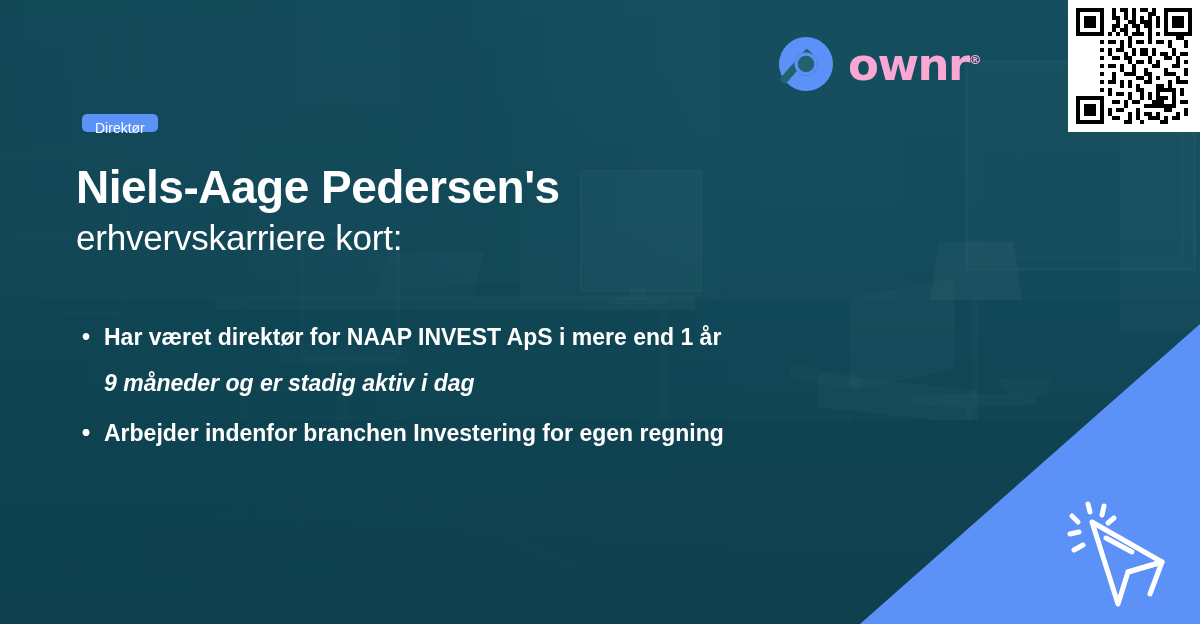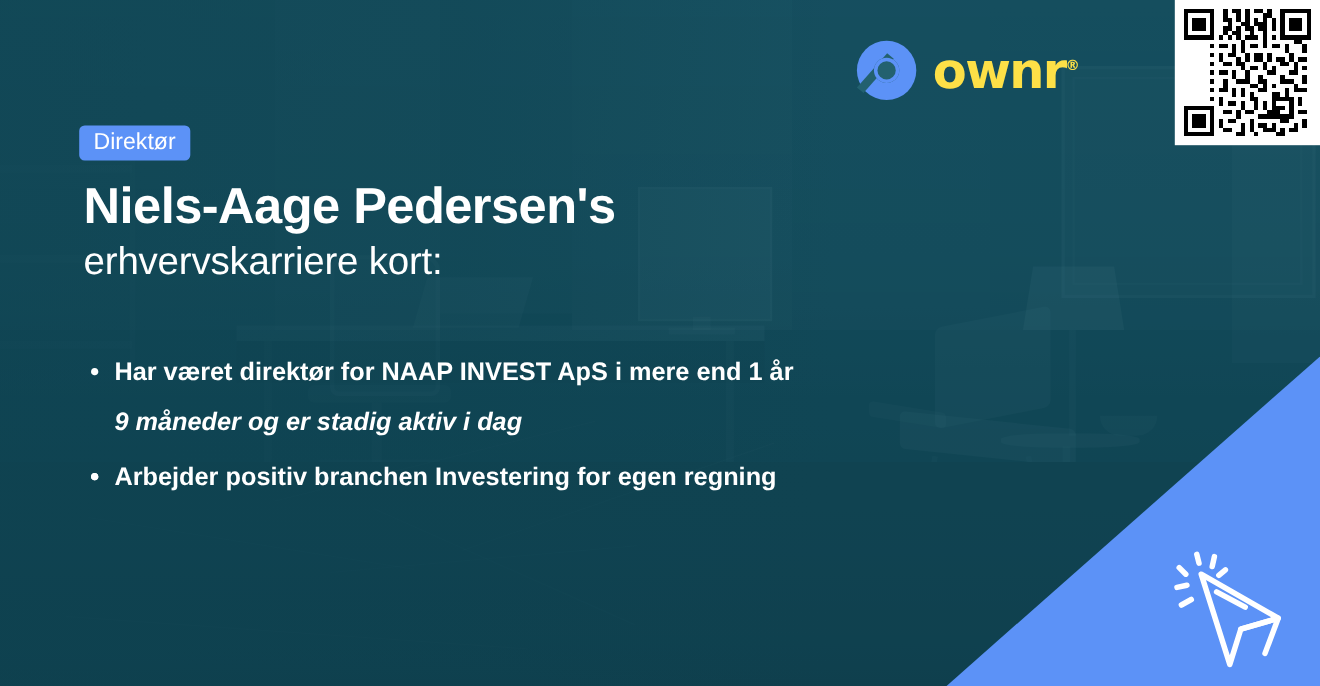--- a/index.html
+++ b/index.html
@@ -158,32 +158,32 @@
     image-rendering:pixelated;
   }
 
   
   .logo{
     position:absolute;left:778px;top:36px;height:56px;
     display:flex;align-items:center;gap:14px;
   }
   .logo-mark{width:56px;height:56px;display:block;}
   .logo-word{
-    position:relative;color:#fde047;font-size:45px;font-weight:700;
+    position:relative;color:#f9a8d4;font-size:45px;font-weight:700;
     letter-spacing:-1.5px;line-height:1;font-family:"DejaVu Sans",sans-serif;text-align:center;
   }
   .logo-reg{
     font-size:13px;vertical-align:super;font-weight:700;letter-spacing:0;
   }
 
   
   .badge{
-    position:absolute;left:72px;top:114px;
+    position:absolute;left:82px;top:114px;
     background:#5c92f7;color:#ffffff;
-    font-size:21px;line-height:29px;height:32px;
+    font-size:14px;line-height:29px;height:18px;
     padding:0 13px;border-radius:5px;
     white-space:nowrap;
   }
   .title{
     position:absolute;left:76px;top:158px;width:900px;
     color:#ffffff;font-size:46px;font-weight:700;
     letter-spacing:-0.5px;line-height:58px;white-space:nowrap;
   }
   .subtitle{
     position:absolute;left:76px;top:214px;width:900px;
@@ -442,21 +442,21 @@
     <li>
       <span class="dot">•</span>
       <span>Har været direktør for NAAP INVEST ApS i mere end 1 år</span>
       <span class="l2">9 måneder og er stadig aktiv i dag</span>
     </li>
     <li>
       <span class="dot">•</span>
     </li>
     <li>
       <span class="dot">•</span>
-      <span>Arbejder positiv branchen Investering for egen regning</span>
+      <span>Arbejder indenfor branchen Investering for egen regning</span>
     </li>
   </ul>
 
   <div class="corner"></div>
   <svg class="cursor" viewBox="0 0 120 110">
     <g fill="none" stroke="#ffffff" stroke-width="5" stroke-linecap="round" stroke-linejoin="round">
       <path d="M26 22 L96 62 L62 72 L52 104 Z"></path>
       <path d="M62 72 L96 62 L84 94"></path>
       <path d="M40 38 L66 52"></path>
       <path d="M6 16 L12 22"></path>

